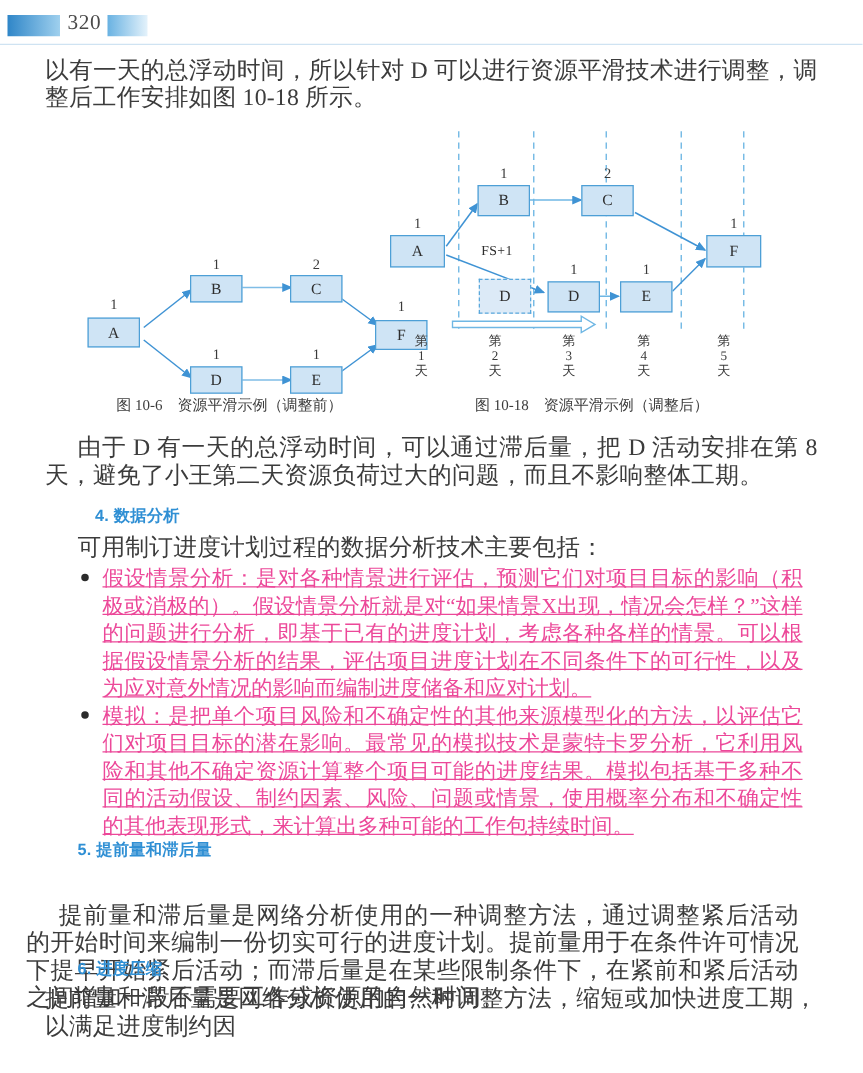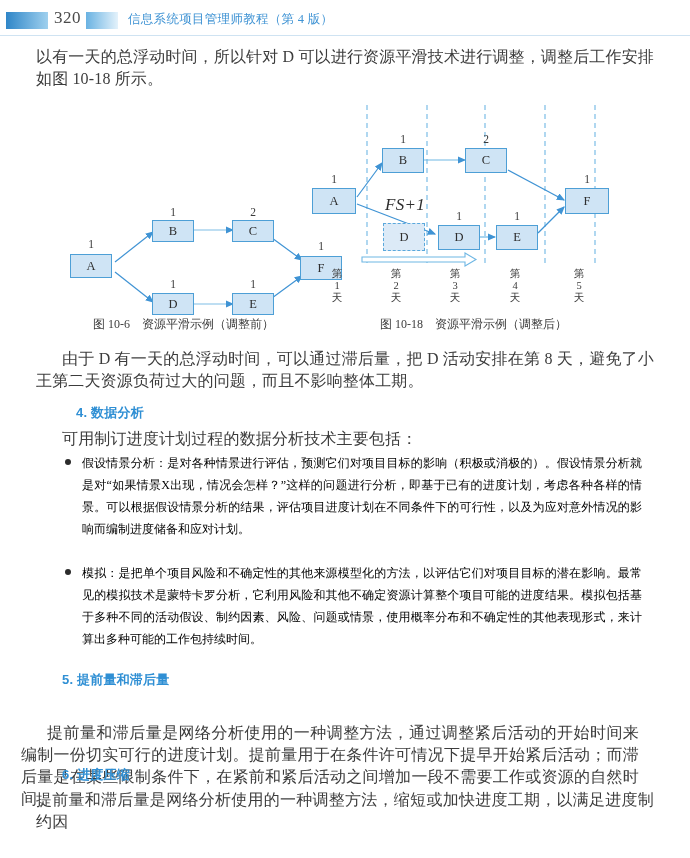--- a/index.html
+++ b/index.html
@@ -62,43 +62,44 @@
     left: 0;
     top: 35px;
     width: 690px;
     height: 1px;
     background: #cfe3f2;
   }
 
   
   .para {
     position: absolute;
-    font-size: 16px;
+    font-size: 19px;
     line-height: 22px;
     color: #3c3c3c;
     text-align: justify;
     letter-spacing: .15px;
   }
   .indent { text-indent: 26px; }
 
   .sec-head {
     position: absolute;
     font-size: 13px;
     color: #2f8fd4;
     font-family: "Liberation Sans", sans-serif;
     font-weight: bold;
     letter-spacing: .2px;
   }
 
   .bullet-item {
     position: absolute;
-    font-size: 12px;
+    font-size: 17px;
     line-height: 22px;
     text-align: justify;
-    color: #000000;
+    color: #ec4899;
+    text-decoration: underline;
   }
   .bullet-dot {
     position: absolute;
     left: -17px;
     top: 7px;
     width: 6px;
     height: 6px;
     border-radius: 50%;
     background: #2b2b2b;
   }
@@ -135,44 +136,42 @@
   }
   .dur {
     position: absolute;
     font-size: 11.5px;
     color: #3a3a3a;
     text-align: center;
     font-family: "Liberation Serif", serif;
   }
   .fs-label {
     position: absolute;
-    font-size: 17px;
+    font-size: 11px;
     color: #2e2e2e;
     font-family: "Liberation Serif", serif;
     letter-spacing: .3px;
-    font-style: italic;
   }
   .day-label {
     position: absolute;
     font-size: 10.5px;
     color: #3a3a3a;
     text-align: center;
     line-height: 12px;
     width: 14px;
   }
   svg { position: absolute; left: 0; top: 0; overflow: visible; }
 </style>
 </head>
 <body>
 
 <div class="page-header">
   <div class="hdr-bar-left"></div>
   <div class="hdr-pageno">320</div>
   <div class="hdr-bar-right"></div>
-  <div class="hdr-title">信息系统项目管理师教程（第 4 版）</div>
   <div class="hdr-rule"></div>
 </div>
 
 <div class="para" style="left:36px; top:46px; width:618px;">以有一天的总浮动时间，所以针对 D 可以进行资源平滑技术进行调整，调整后工作安排如图 10-18 所示。</div>
 
 <div class="fig" style="left:40px; top:110px; width:280px; height:200px;">
 
   <svg width="280" height="200">
     <defs>
       <marker id="ah1" markerWidth="7" markerHeight="7" refX="6" refY="3" orient="auto">

